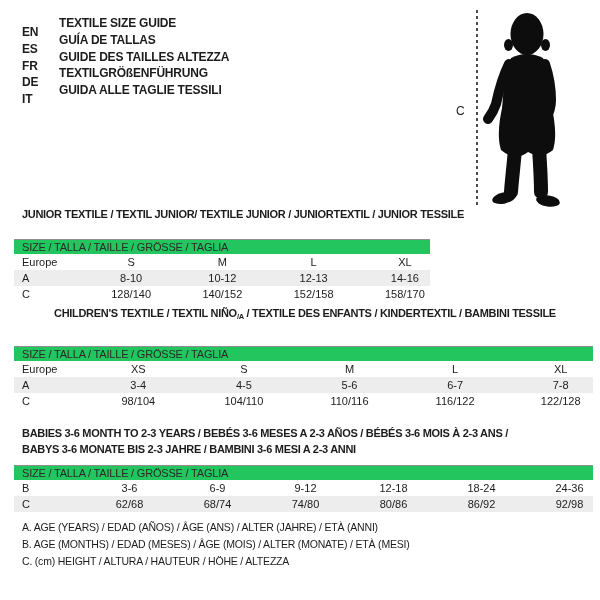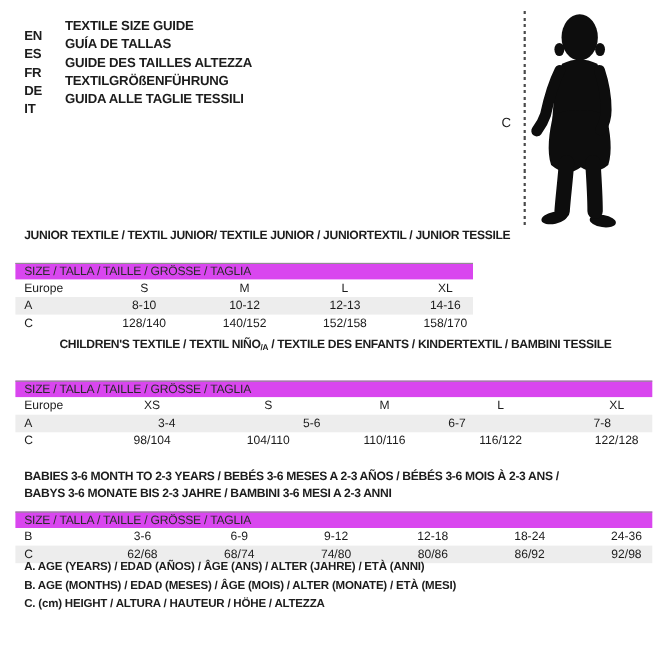--- a/index.html
+++ b/index.html
@@ -23,29 +23,29 @@
     letter-spacing:-0.3px;white-space:nowrap;line-height:16px;}
   .t1-title{top:206px;}
   .t2-title{top:305px;margin-left:32px;}
   .t3-title{top:425px;}
   .sub{font-size:7.5px;vertical-align:-2px;font-weight:bold;}
 
   .size-table{position:absolute;left:14px;font-size:11px;}
   .t1{top:239px;width:416px;}
   .t2{top:346px;width:579px;}
   .t3{top:465px;width:579px;}
-  .thead{height:14px;line-height:14px;background:#d946ef;border-top:1px solid #8f8f8f;
+  .thead{height:14px;line-height:14px;background:#22c55e;border-top:1px solid #8f8f8f;
     padding-left:8px;font-size:11px;color:#2a2a2a;letter-spacing:-0.2px;}
   .trow{display:flex;height:16px;line-height:16px;gap:41px;}
   .trow.alt{background:#ededed;}
   .tlabel{width:51px;padding-left:8px;box-sizing:border-box;}
   .tcell{flex:1;text-align:center;}
 
   
-  .notes{position:absolute;left:22px;top:507px;font-size:10.5px;font-weight:bold;
+  .notes{position:absolute;left:22px;top:519px;font-size:10.5px;font-weight:normal;
     line-height:17px;letter-spacing:-0.2px;}
 </style>
 </head>
 <body>
 
 <div class="page">
 
   <div class="lang-block">
     <div class="lang-row">
       <span class="lang-code">EN</span>
@@ -124,20 +124,21 @@
       <span class="tlabel">Europe</span>
       <span class="tcell">XS</span>
       <span class="tcell">S</span>
       <span class="tcell">M</span>
       <span class="tcell">L</span>
       <span class="tcell">XL</span>
     </div>
     <div class="trow alt">
       <span class="tlabel">A</span>
       <span class="tcell">3-4</span>
+      <span class="tcell">4-5</span>
       <span class="tcell">5-6</span>
       <span class="tcell">6-7</span>
       <span class="tcell">7-8</span>
     </div>
     <div class="trow">
       <span class="tlabel">C</span>
       <span class="tcell">98/104</span>
       <span class="tcell">104/110</span>
       <span class="tcell">110/116</span>
       <span class="tcell">116/122</span>

